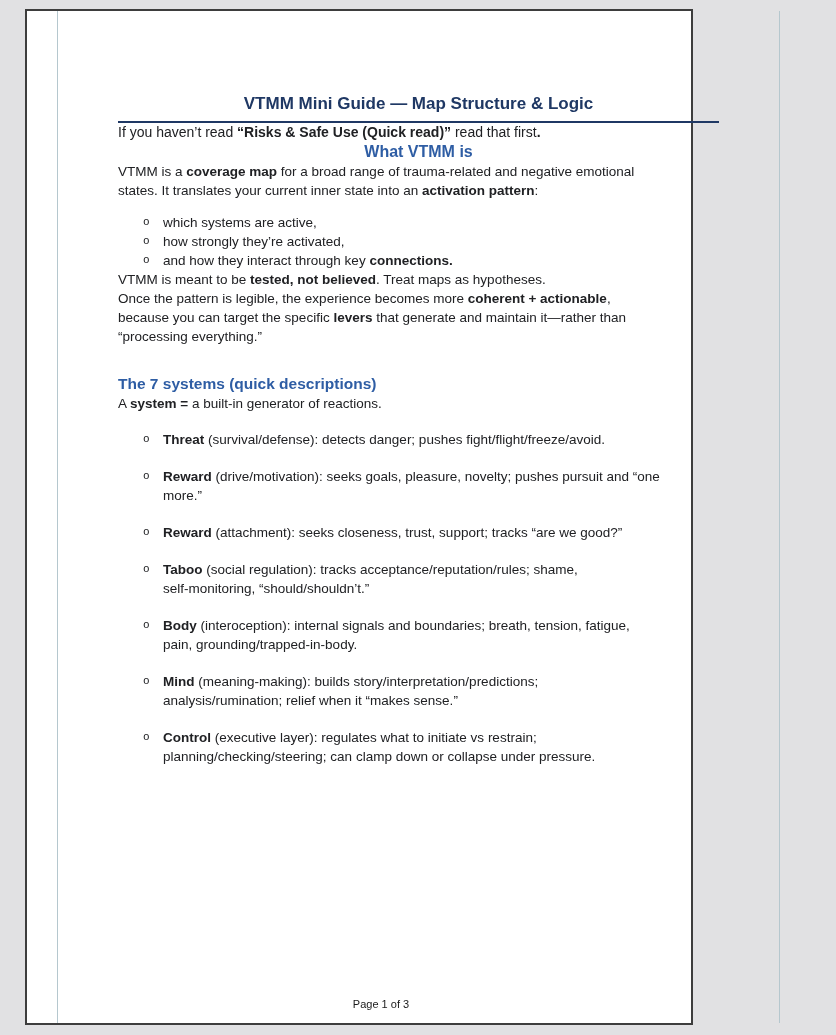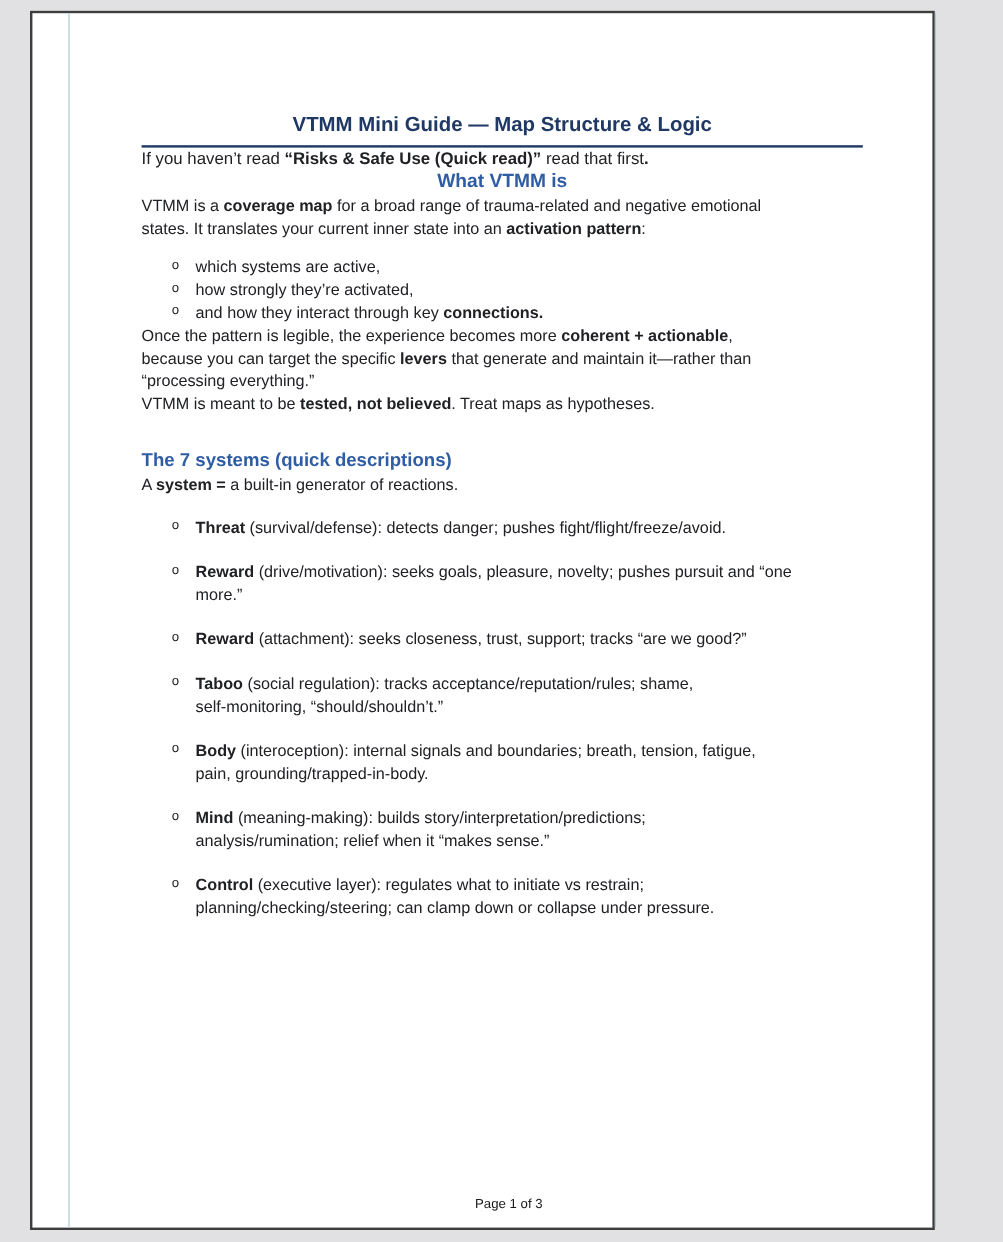--- a/index.html
+++ b/index.html
@@ -8,21 +8,21 @@
   }
   *{box-sizing:border-box;}
   html,body{margin:0;padding:0;}
   body{
     width:836px;height:1035px;position:relative;overflow:hidden;
     background:var(--canvas_bg);
     font-family:"Liberation Sans","DejaVu Sans",sans-serif;
     color:var(--text);
   }
   .page{
-    position:absolute;left:25px;top:9px;width:754px;height:1016px;
+    position:absolute;left:25px;top:9px;width:668px;height:1016px;
     background:var(--page_bg);border:2px solid var(--page_border);
   }
   .guide{position:absolute;top:0;bottom:0;width:1px;background:var(--guide);}
   .guide.left{left:30px;}
   .guide.right{left:752px;}
   .content{
     position:absolute;left:91px;top:0;width:601px;
     font-size:13.5px;line-height:19px;
   }
   .doc-title{
@@ -88,25 +88,25 @@
       <li>
         <span class="marker">o</span>
         <span class="li-text"><span>how strongly they’re activated,</span></span>
       </li>
       <li>
         <span class="marker">o</span>
         <span class="li-text"><span>and how they interact through key </span><span class="b">connections.</span></span>
       </li>
     </ul>
 
+    <p class="body mt-para3"><span>VTMM is meant to be </span><span class="b">tested, not believed</span><span>. Treat maps as hypotheses.</span></p>
+
     <p class="body mt-para2"><span>Once the pattern is legible, the experience becomes more </span><span class="b">coherent + actionable</span><span>,
 because you can target the specific </span><span class="b">levers</span><span> that generate and maintain it—rather than
 “processing everything.”</span></p>
-
-    <p class="body mt-para3"><span>VTMM is meant to be </span><span class="b">tested, not believed</span><span>. Treat maps as hypotheses.</span></p>
 
     <div class="h-left">The 7 systems (quick descriptions)</div>
 
     <p class="body mt-paraA"><span>A </span><span class="b">system =</span><span> a built-in generator of reactions.</span></p>
 
     <ul class="spaced">
       <li>
         <span class="marker">o</span>
         <span class="li-text"><span class="b">Threat</span><span> (survival/defense): detects danger; pushes fight/flight/freeze/avoid.</span></span>
       </li>

